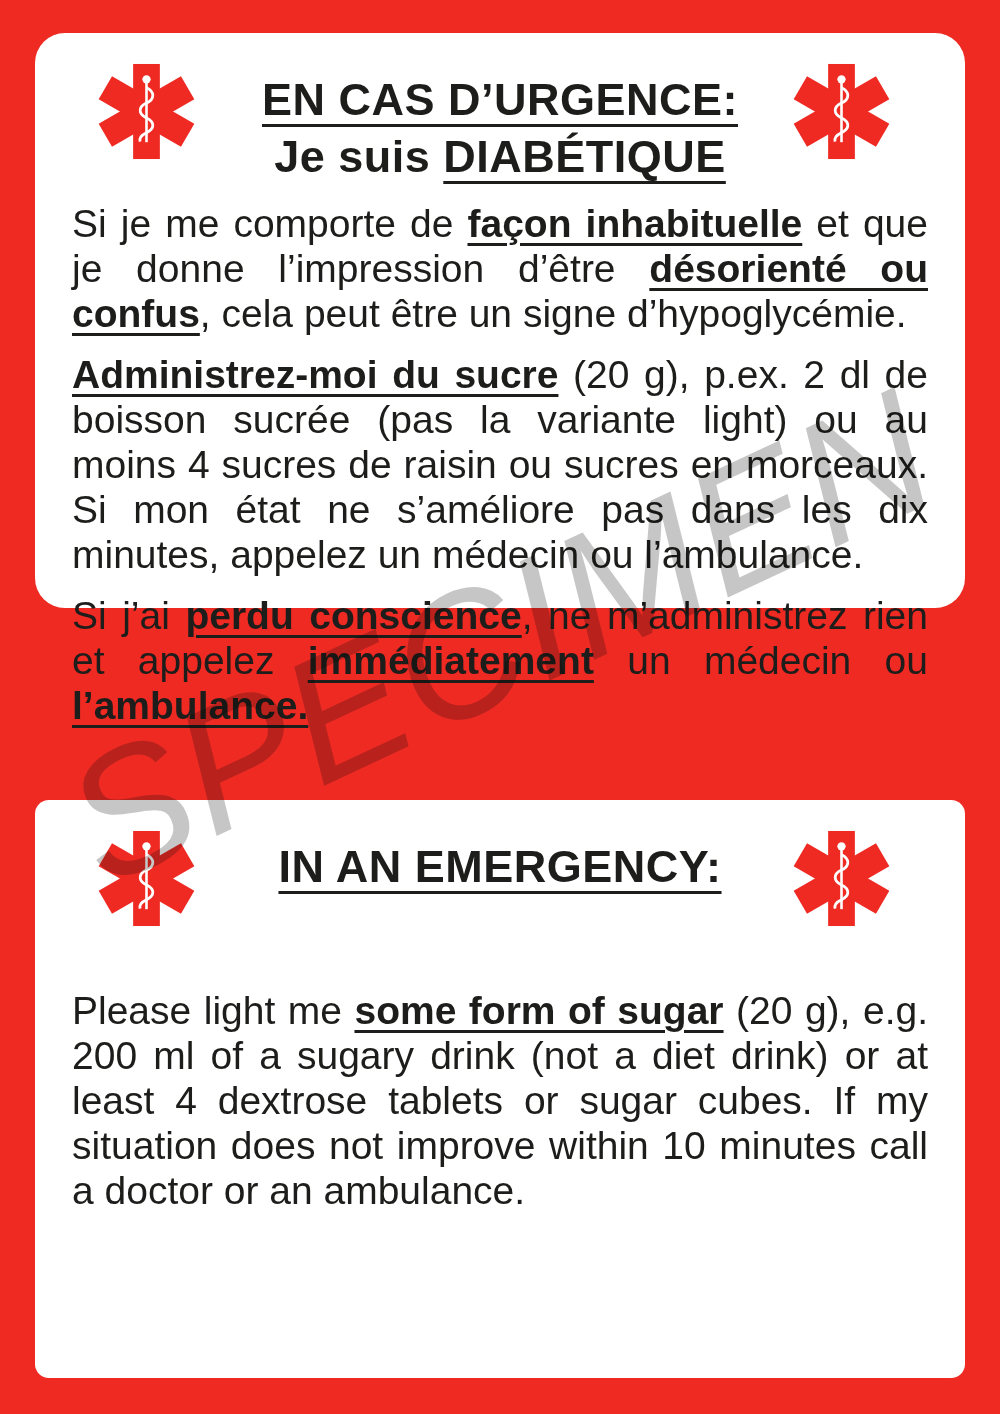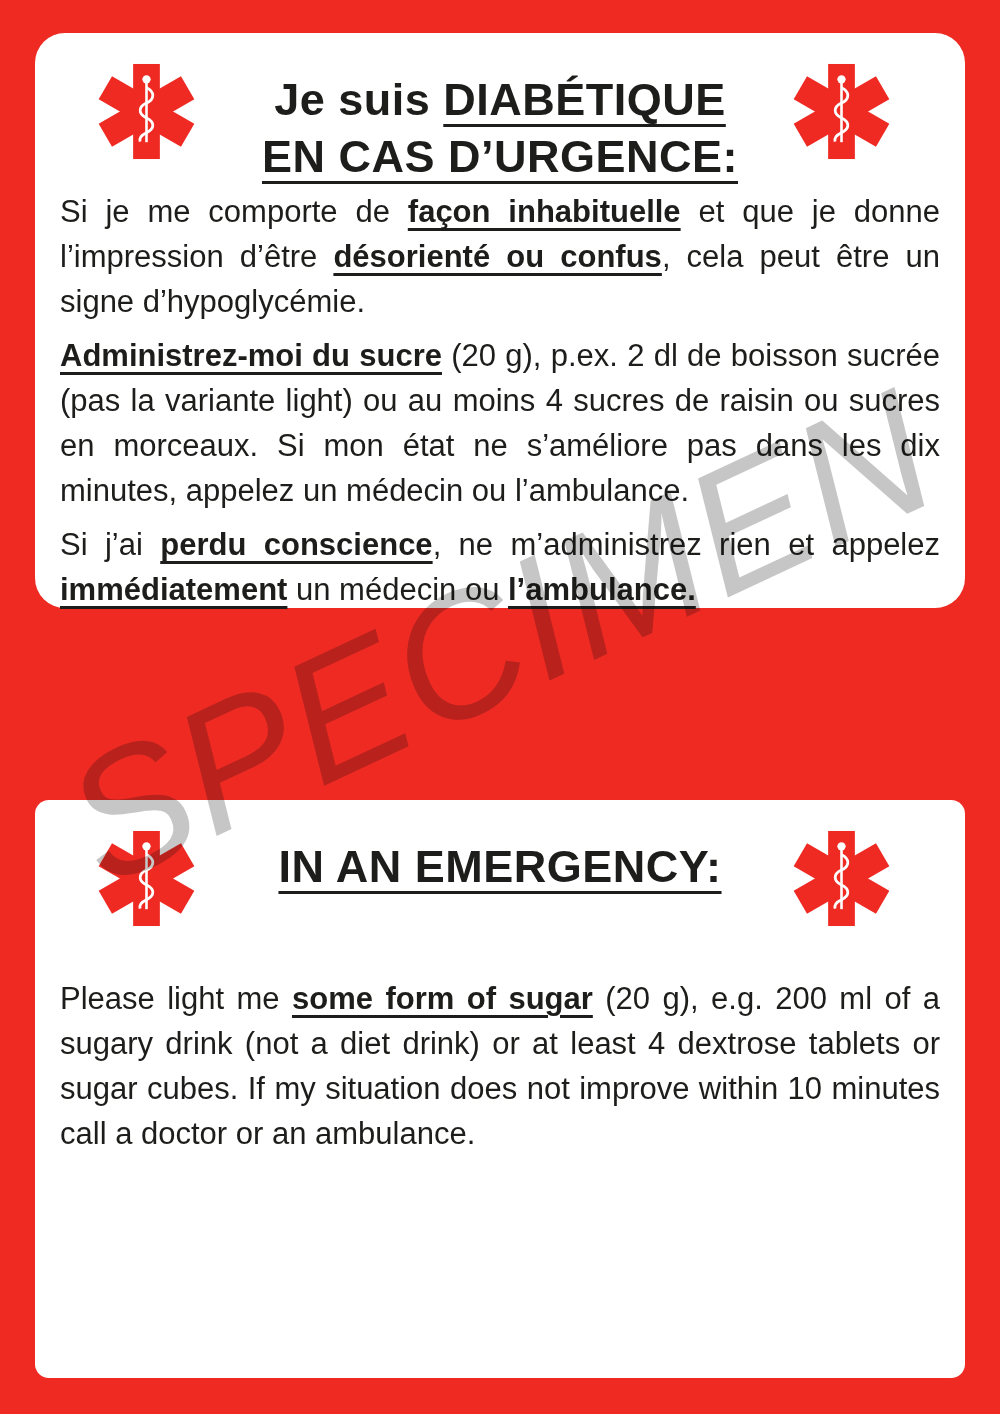--- a/index.html
+++ b/index.html
@@ -49,22 +49,22 @@
     text-underline-offset: 9px;
   }
 
   .body-copy {
     position: absolute;
     left: 21px; right: 21px;
   }
   #card-french  .body-copy { top: 152px; }
   #card-english .body-copy { top: 172px; }
   .body-copy p {
-    margin: 4px;
-    font-size: 31px;
+    margin: 16px;
+    font-size: 39px;
     line-height: 45px;
     text-align: justify;
   }
   #card-french  .body-copy p { margin-bottom: 9px; }
   #card-english .body-copy p { margin-bottom: 17px; }
   .body-copy .emph {
     font-weight: 700;
     text-decoration: underline;
     text-decoration-thickness: 2.5px;
     text-underline-offset: 6px;
@@ -111,22 +111,22 @@
     <svg viewBox="0 0 100 100">
         <use href="#star-of-life"></use>
       </svg>
   </span>
   <span class="star-icon right">
     <svg viewBox="0 0 100 100">
         <use href="#star-of-life"></use>
       </svg>
   </span>
   <div class="title-block">
+    <div class="title-line"><span class="emph">EN CAS D’URGENCE:</span></div>
     <div class="title-line"><span>Je suis </span><span class="emph">DIABÉTIQUE</span></div>
-    <div class="title-line"><span class="emph">EN CAS D’URGENCE:</span></div>
   </div>
   <div class="body-copy">
     <p><span>Si je me comporte de </span><span class="emph">façon inhabituelle</span><span> et que je donne l’impression d’être </span><span class="emph">désorienté ou confus</span><span>, cela peut être un signe d’hypoglycémie.</span></p>
     <p><span class="emph">Administrez-moi du sucre</span><span> (20 g), p.ex. 2 dl de boisson sucrée (pas la variante light) ou au moins 4 sucres de raisin ou sucres en morceaux. Si mon état ne s’améliore pas dans les dix minutes, appelez un médecin ou l’ambulance.</span></p>
     <p><span>Si j’ai </span><span class="emph">perdu conscience</span><span>, ne m’administrez rien et appelez </span><span class="emph">immédiatement</span><span> un médecin ou </span><span class="emph">l’ambulance.</span></p>
   </div>
 </div>
 
 <div class="card" id="card-english">
   <span class="star-icon left">

